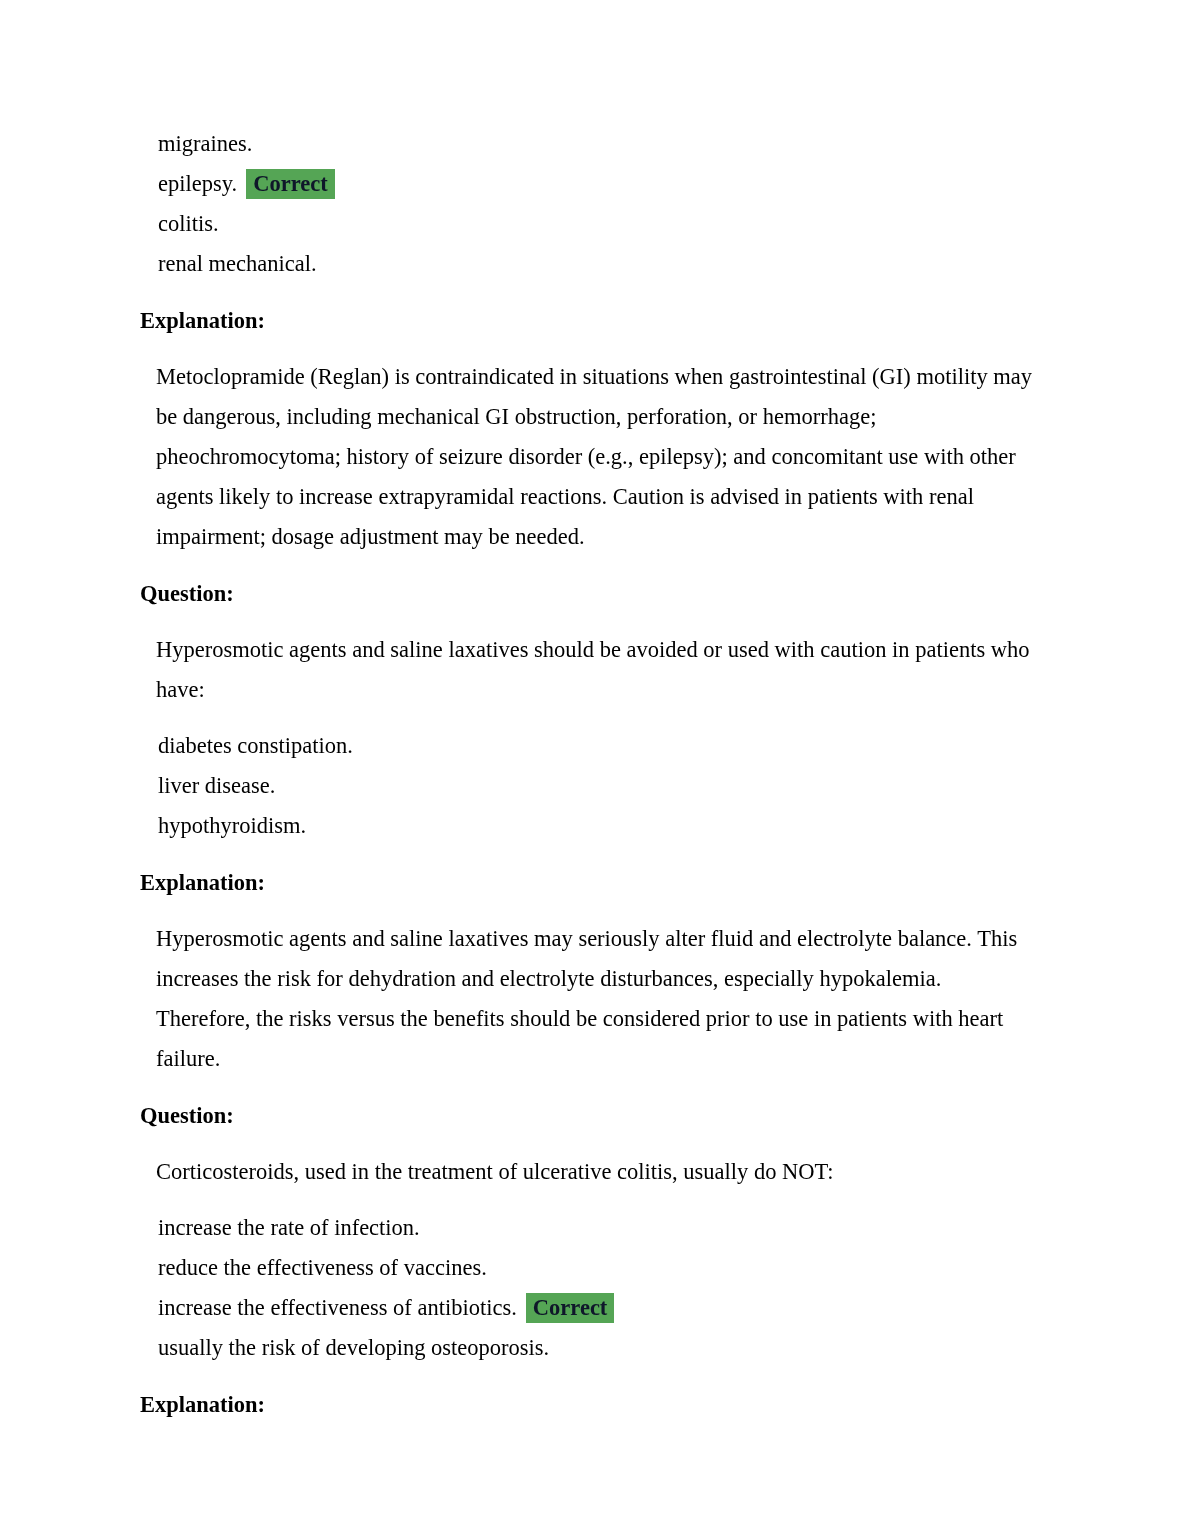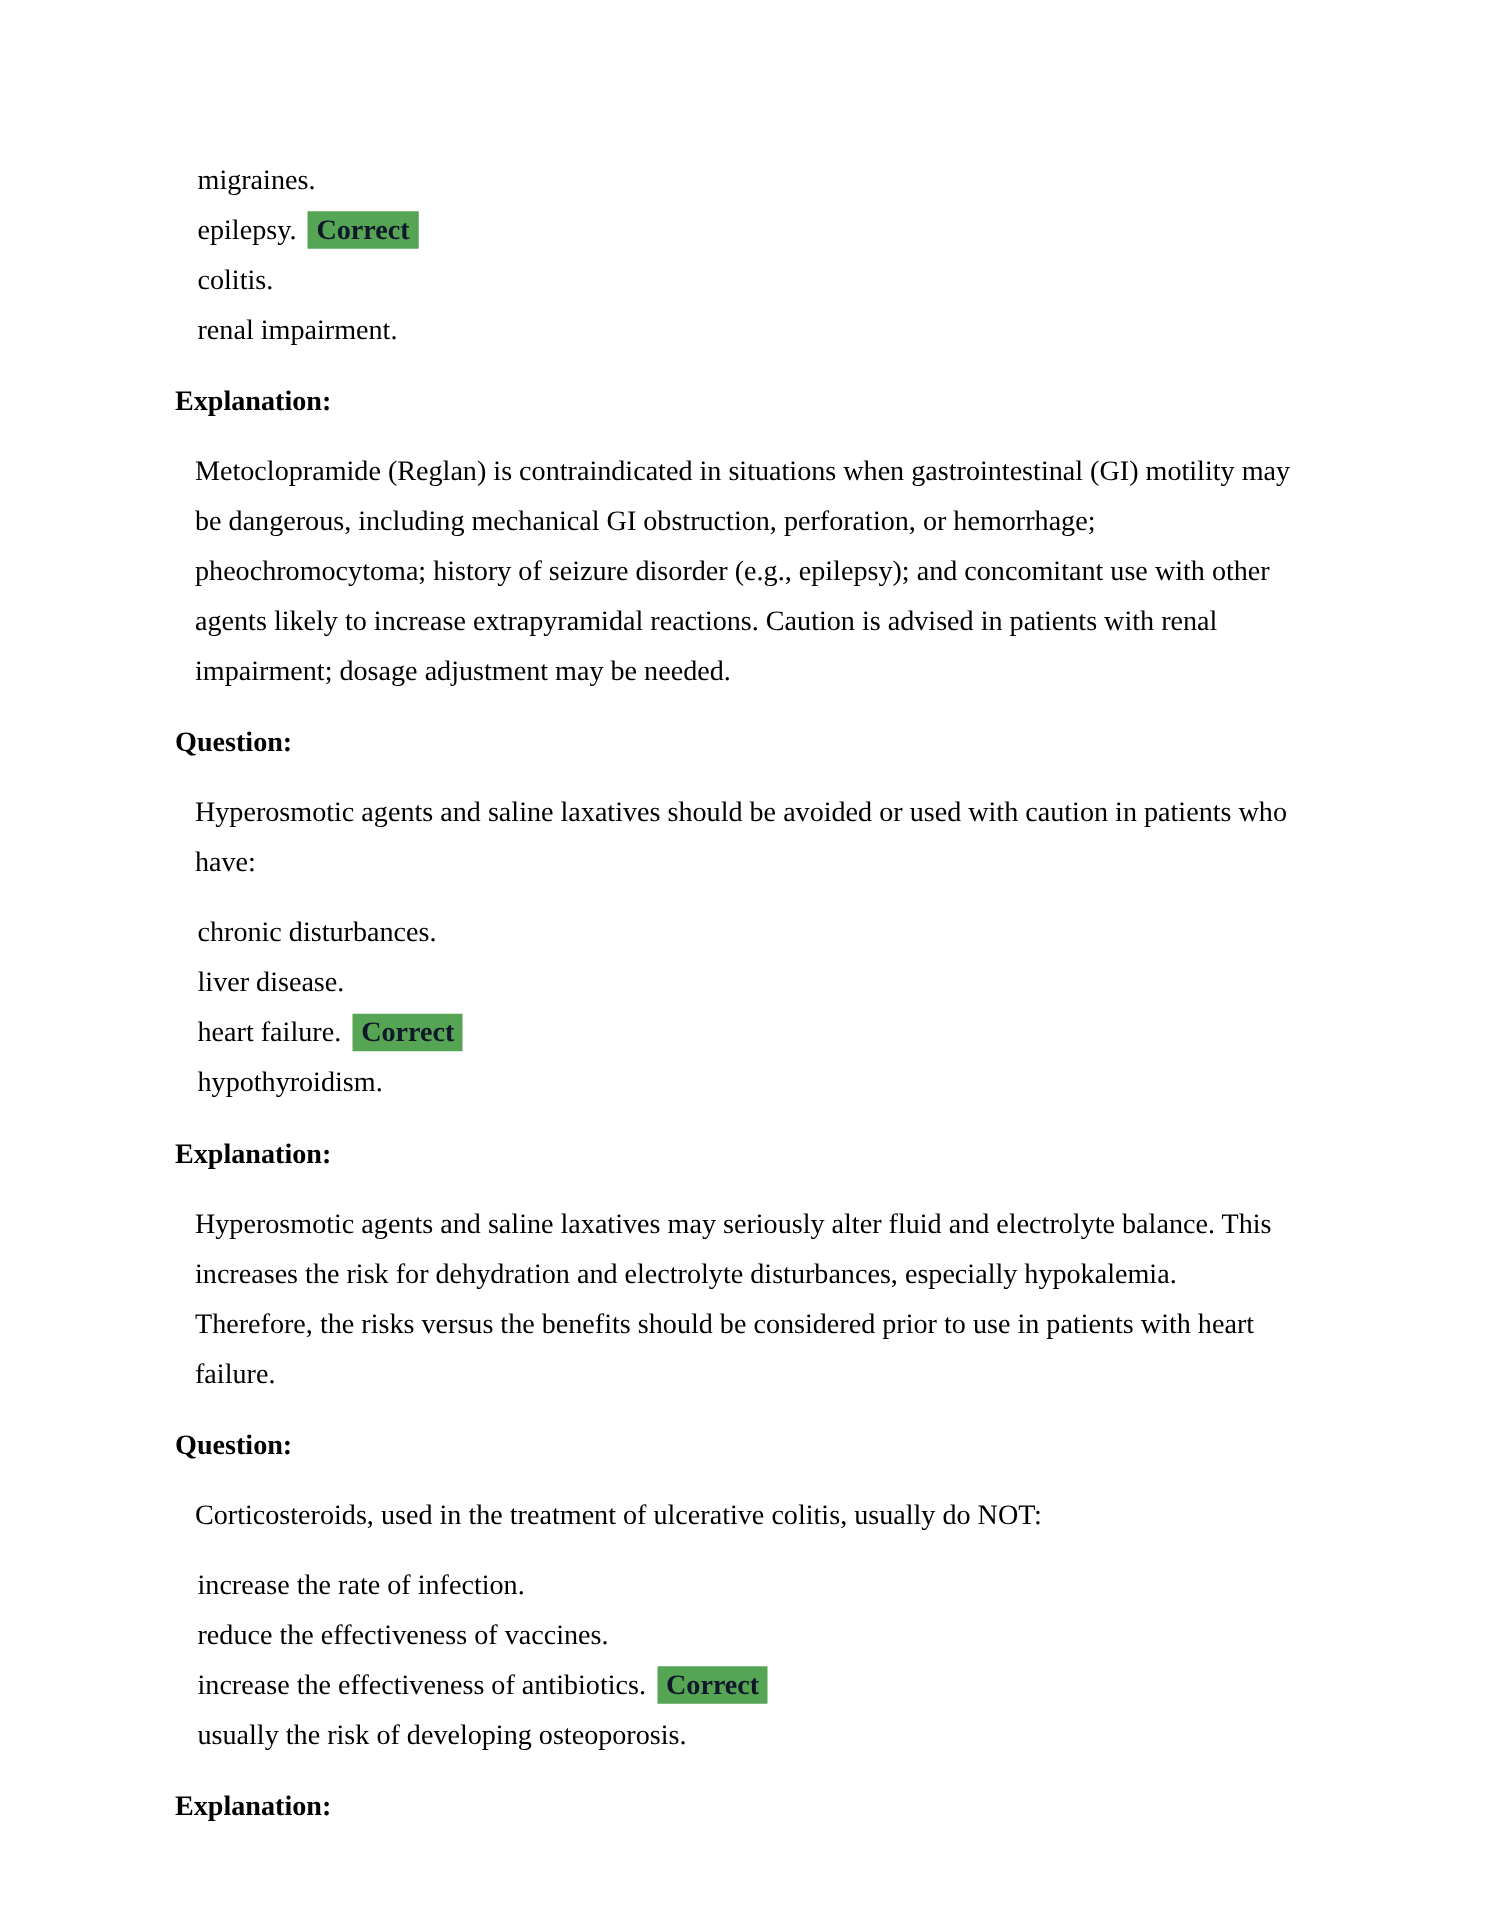--- a/index.html
+++ b/index.html
@@ -51,30 +51,29 @@
 </style>
 </head>
 <body>
 
 <div class="page">
   <div class="content">
       <div class="options">
         <div class="option"><span>migraines.</span></div>
         <div class="option"><span>epilepsy.</span><span class="correct-badge" style="background: rgb(85, 165, 85);">Correct</span></div>
         <div class="option"><span>colitis.</span></div>
-        <div class="option"><span>renal impairment.</span></div>
+        <div class="option"><span>renal mechanical.</span></div>
       </div>
       <div class="heading">Explanation:</div>
       <div class="paragraph">Metoclopramide (Reglan) is contraindicated in situations when gastrointestinal (GI) motility may be dangerous, including mechanical GI obstruction, perforation, or hemorrhage; pheochromocytoma; history of seizure disorder (e.g., epilepsy); and concomitant use with other agents likely to increase extrapyramidal reactions. Caution is advised in patients with renal impairment; dosage adjustment may be needed.</div>
       <div class="heading">Question:</div>
       <div class="paragraph">Hyperosmotic agents and saline laxatives should be avoided or used with caution in patients who have:</div>
       <div class="options">
-        <div class="option"><span>chronic disturbances.</span></div>
+        <div class="option"><span>diabetes constipation.</span></div>
         <div class="option"><span>liver disease.</span></div>
-        <div class="option"><span>heart failure.</span><span class="correct-badge" style="background: rgb(85, 165, 85);">Correct</span></div>
         <div class="option"><span>hypothyroidism.</span></div>
       </div>
       <div class="heading">Explanation:</div>
       <div class="paragraph">Hyperosmotic agents and saline laxatives may seriously alter fluid and electrolyte balance. This increases the risk for dehydration and electrolyte disturbances, especially hypokalemia. Therefore, the risks versus the benefits should be considered prior to use in patients with heart failure.</div>
       <div class="heading">Question:</div>
       <div class="paragraph">Corticosteroids, used in the treatment of ulcerative colitis, usually do NOT:</div>
       <div class="options">
         <div class="option"><span>increase the rate of infection.</span></div>
         <div class="option"><span>reduce the effectiveness of vaccines.</span></div>
         <div class="option"><span>increase the effectiveness of antibiotics.</span><span class="correct-badge" style="background: rgb(85, 165, 85);">Correct</span></div>

